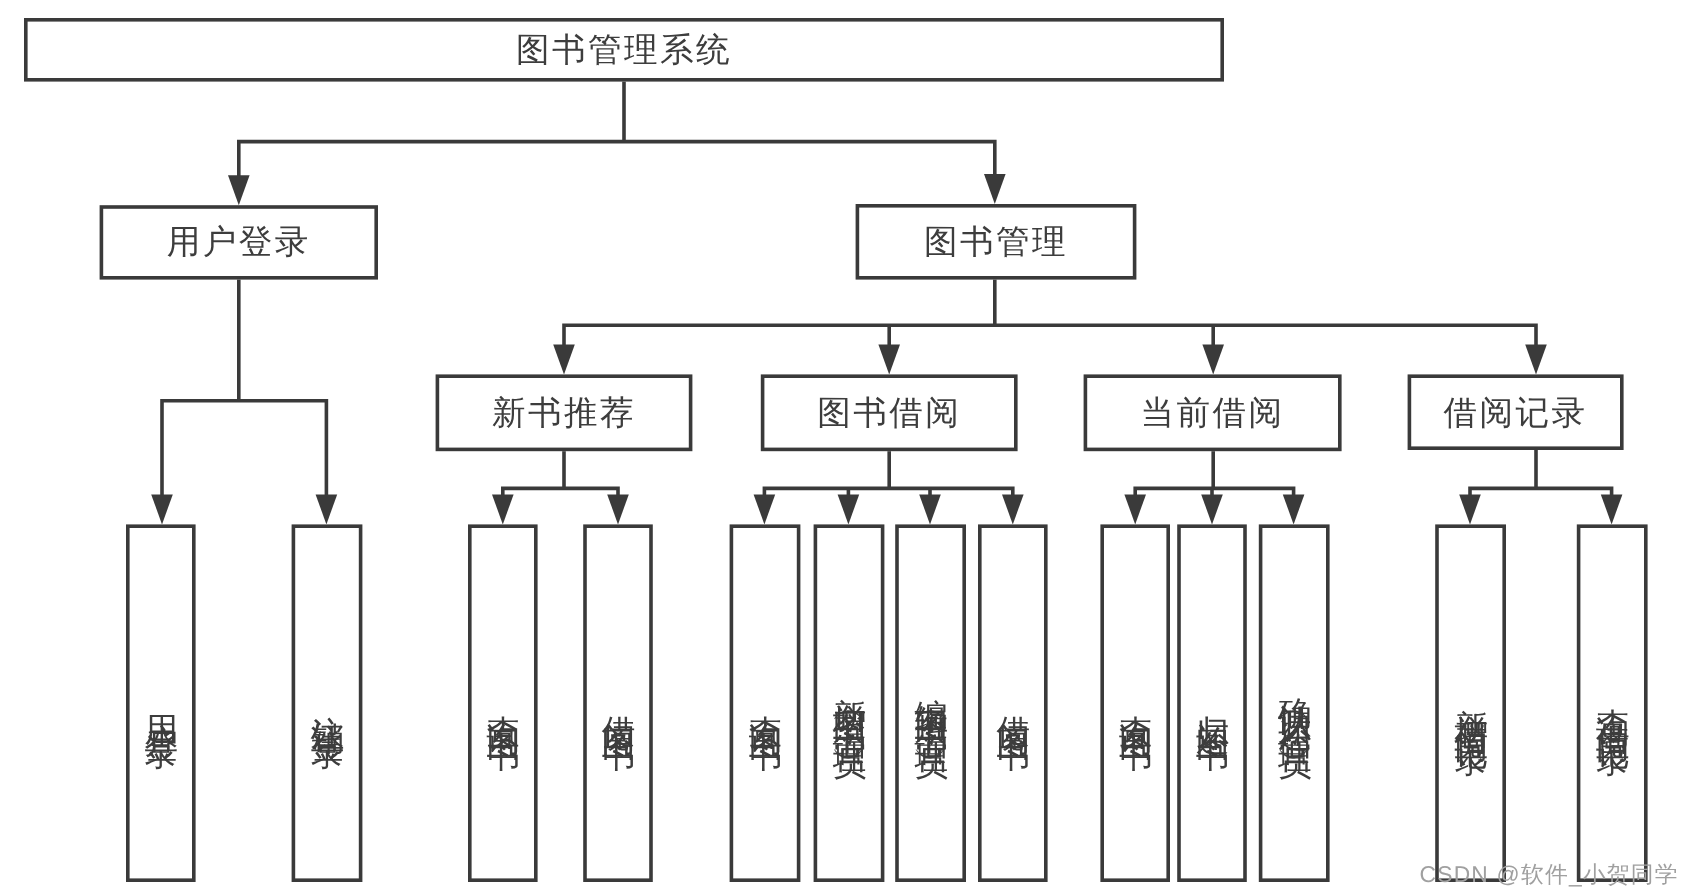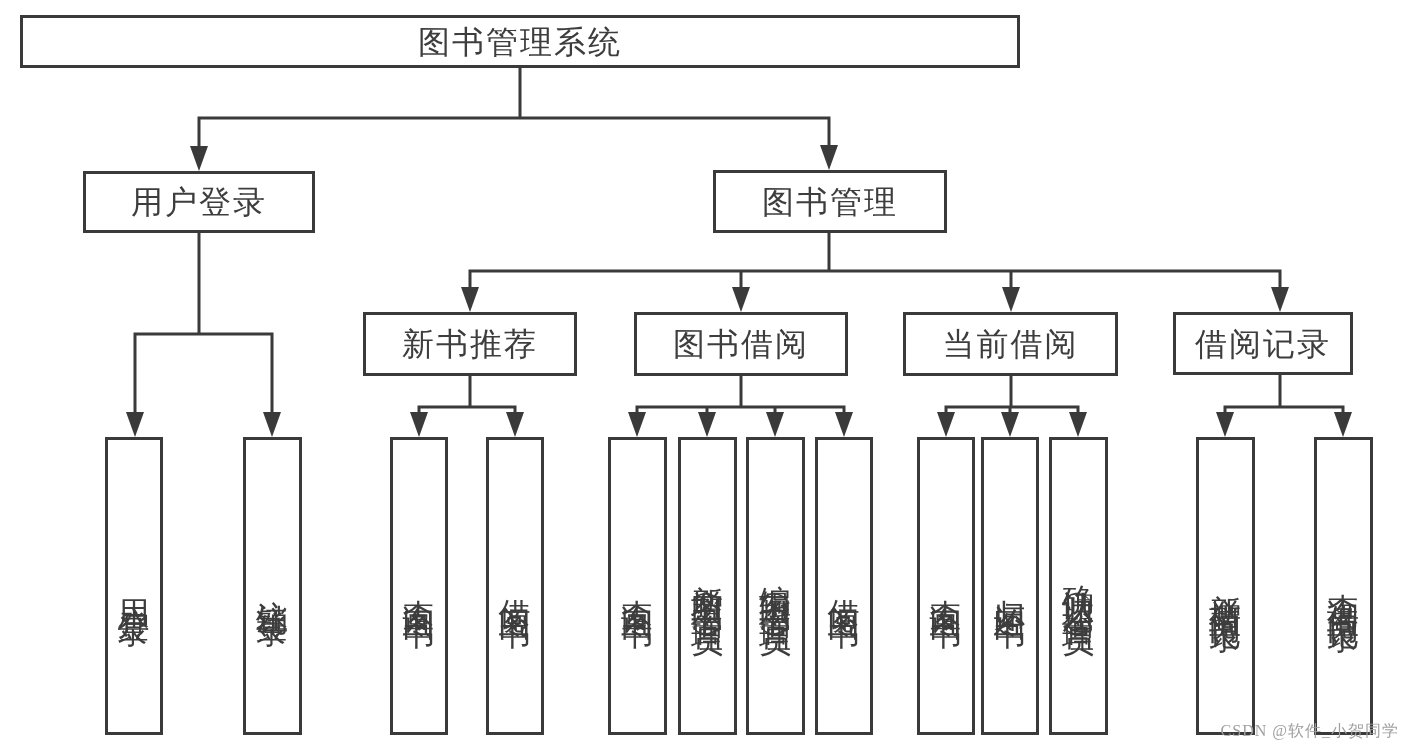--- a/index.html
+++ b/index.html
@@ -24,45 +24,44 @@
   }
   .node, .leaf {
     position: absolute;
     box-sizing: border-box;
     background: #ffffff;
     border: 3px solid #3a3a3a;
     display: flex;
     align-items: center;
     justify-content: center;
     color: #3d3d3d;
-    font-size: 32px;
+    font-size: 28px;
     line-height: 1;
     text-align: center;
     white-space: nowrap;
   }
   .node {
     letter-spacing: 2px;
   }
   .leaf {
     top: 437px;
     height: 298px;
     writing-mode: vertical-rl;
     text-orientation: mixed;
     letter-spacing: 6px;
     padding: 6px 0;
   }
   .watermark {
     position: absolute;
     right: 6px;
     bottom: 5px;
-    font-size: 16px;
+    font-size: 19px;
     letter-spacing: 1px;
     color: #a0a0a0;
     z-index: 5;
-    font-family: Liberation Serif, serif;
   }
 </style>
 </head>
 <body>
 
 <div class="canvas">
 
   <svg class="connectors" viewBox="0 0 1405 747" xmlns="http://www.w3.org/2000/svg">
     <g stroke="#3a3a3a" stroke-width="3" fill="none" stroke-linecap="square">
 

